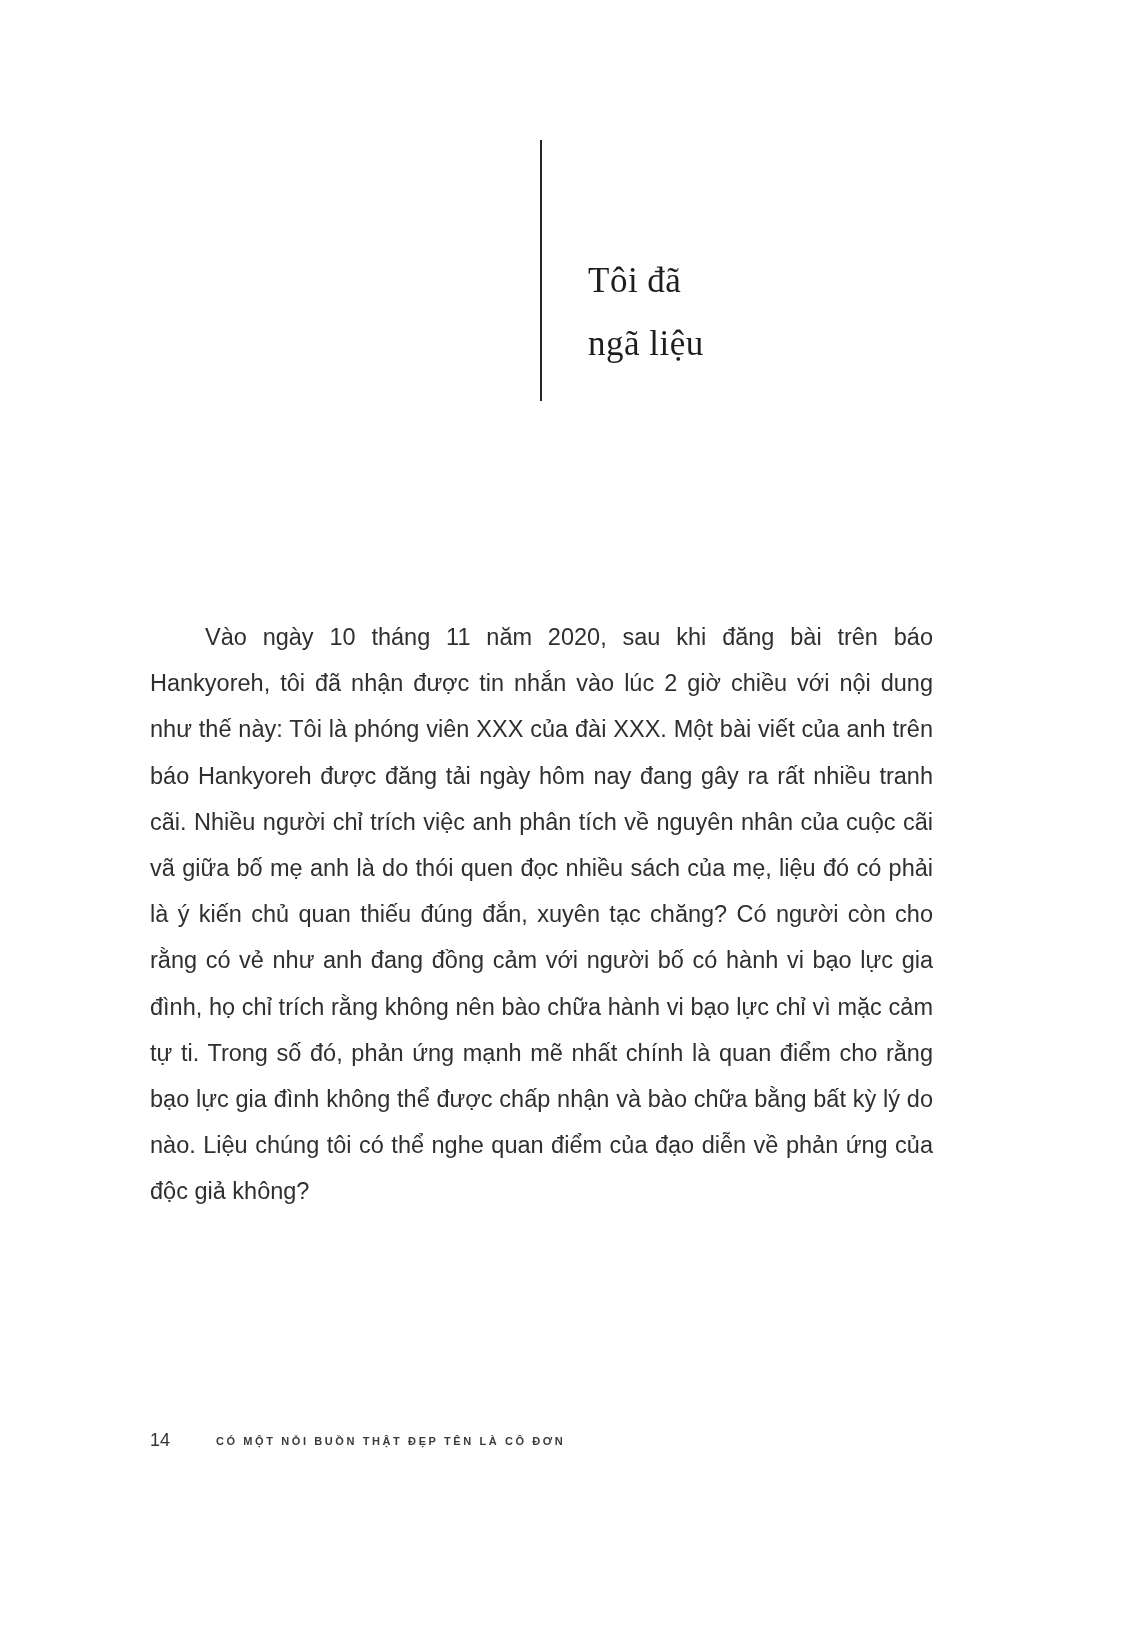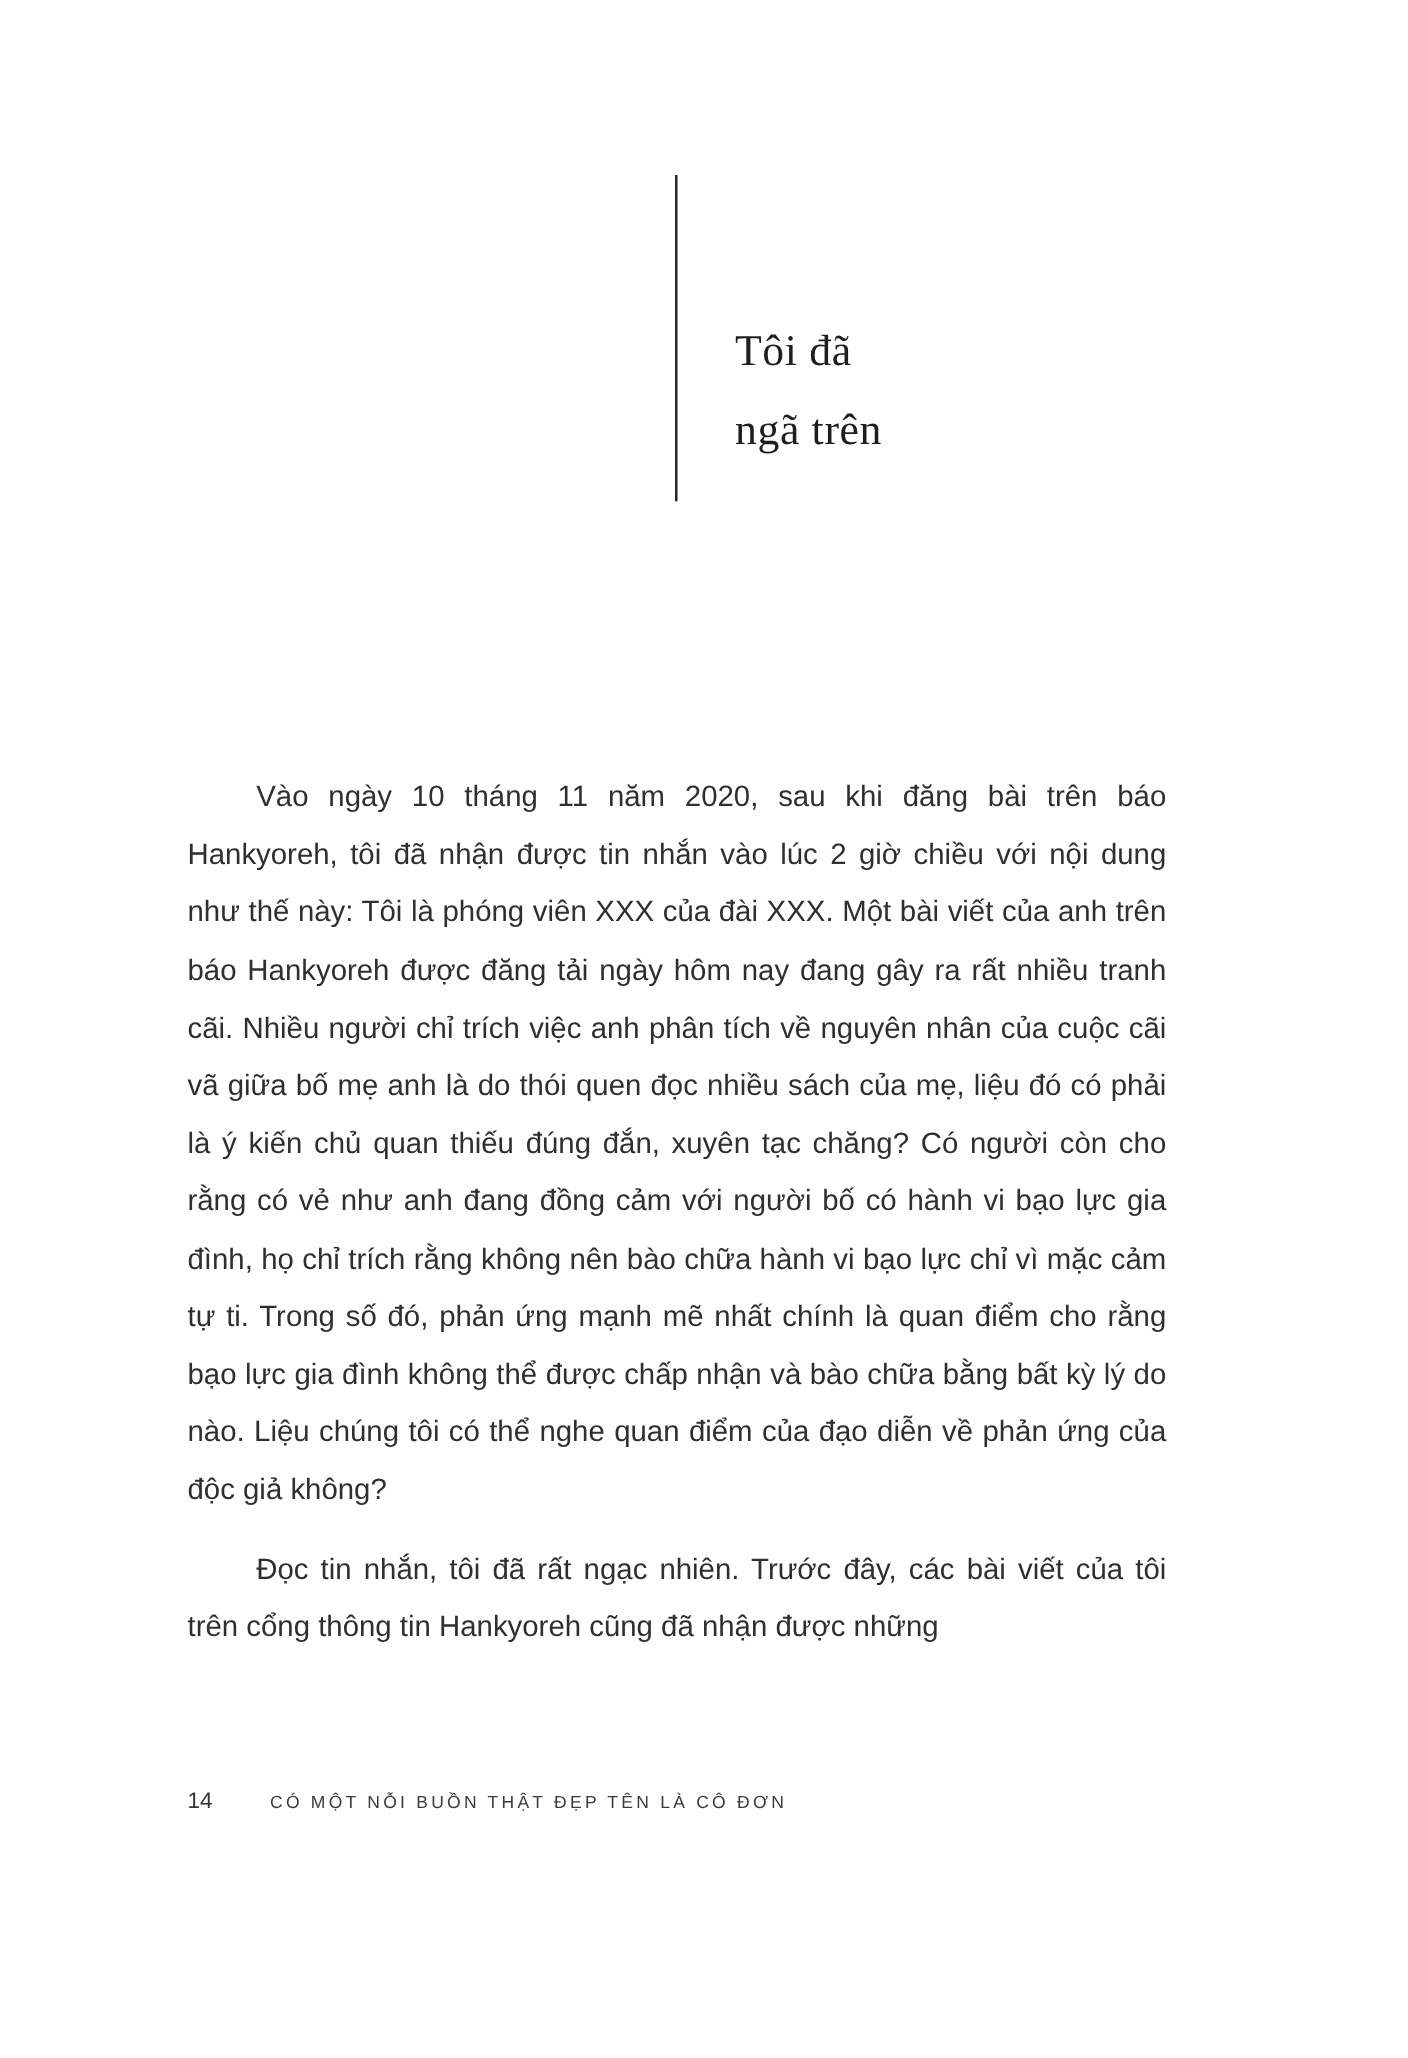--- a/index.html
+++ b/index.html
@@ -65,42 +65,41 @@
     top: 1430px;
     display: flex;
     align-items: center;
   }
   .page-number {
     font-size: 18px;
     color: #333333;
     width: 66px;
   }
   .book-title {
-    font-size: 14px;
-    font-weight: normal;
+    font-size: 11px;
+    font-weight: bold;
     letter-spacing: 2.6px;
     color: #3a3a3a;
     white-space: nowrap;
   }
 </style>
 </head>
 <body>
 
 <div class="page">
 
   <div class="vertical-rule"></div>
 
   <h1 class="chapter-title">
     <span class="title-line">Tôi đã</span>
-    <span class="title-line">ngã trên</span>
+    <span class="title-line">ngã liệu</span>
   </h1>
 
   <div class="body-text">
     <p><span>Vào ngày 10 tháng 11 năm 2020, sau khi đăng bài trên báo </span><span class="run-italic">Hankyoreh</span><span>, tôi đã nhận được tin nhắn vào lúc 2 giờ chiều với nội dung như thế này: </span><span class="run-italic">Tôi là phóng viên XXX của đài XXX. Một bài viết của anh trên báo Hankyoreh được đăng tải ngày hôm nay đang gây ra rất nhiều tranh cãi. Nhiều người chỉ trích việc anh phân tích về nguyên nhân của cuộc cãi vã giữa bố mẹ anh là do thói quen đọc nhiều sách của mẹ, liệu đó có phải là ý kiến chủ quan thiếu đúng đắn, xuyên tạc chăng? Có người còn cho rằng có vẻ như anh đang đồng cảm với người bố có hành vi bạo lực gia đình, họ chỉ trích rằng không nên bào chữa hành vi bạo lực chỉ vì mặc cảm tự ti. Trong số đó, phản ứng mạnh mẽ nhất chính là quan điểm cho rằng bạo lực gia đình không thể được chấp nhận và bào chữa bằng bất kỳ lý do nào. Liệu chúng tôi có thể nghe quan điểm của đạo diễn về phản ứng của độc giả không?</span></p>
-    <p><span>Đọc tin nhắn, tôi đã rất ngạc nhiên. Trước đây, các bài viết của tôi trên cổng thông tin </span><span class="run-italic">Hankyoreh</span><span> cũng đã nhận được những</span></p>
   </div>
 
   <div class="footer">
     <span class="page-number">14</span>
     <span class="book-title">CÓ MỘT NỖI BUỒN THẬT ĐẸP TÊN LÀ CÔ ĐƠN</span>
   </div>
 
 </div>
 
 </body></html>

